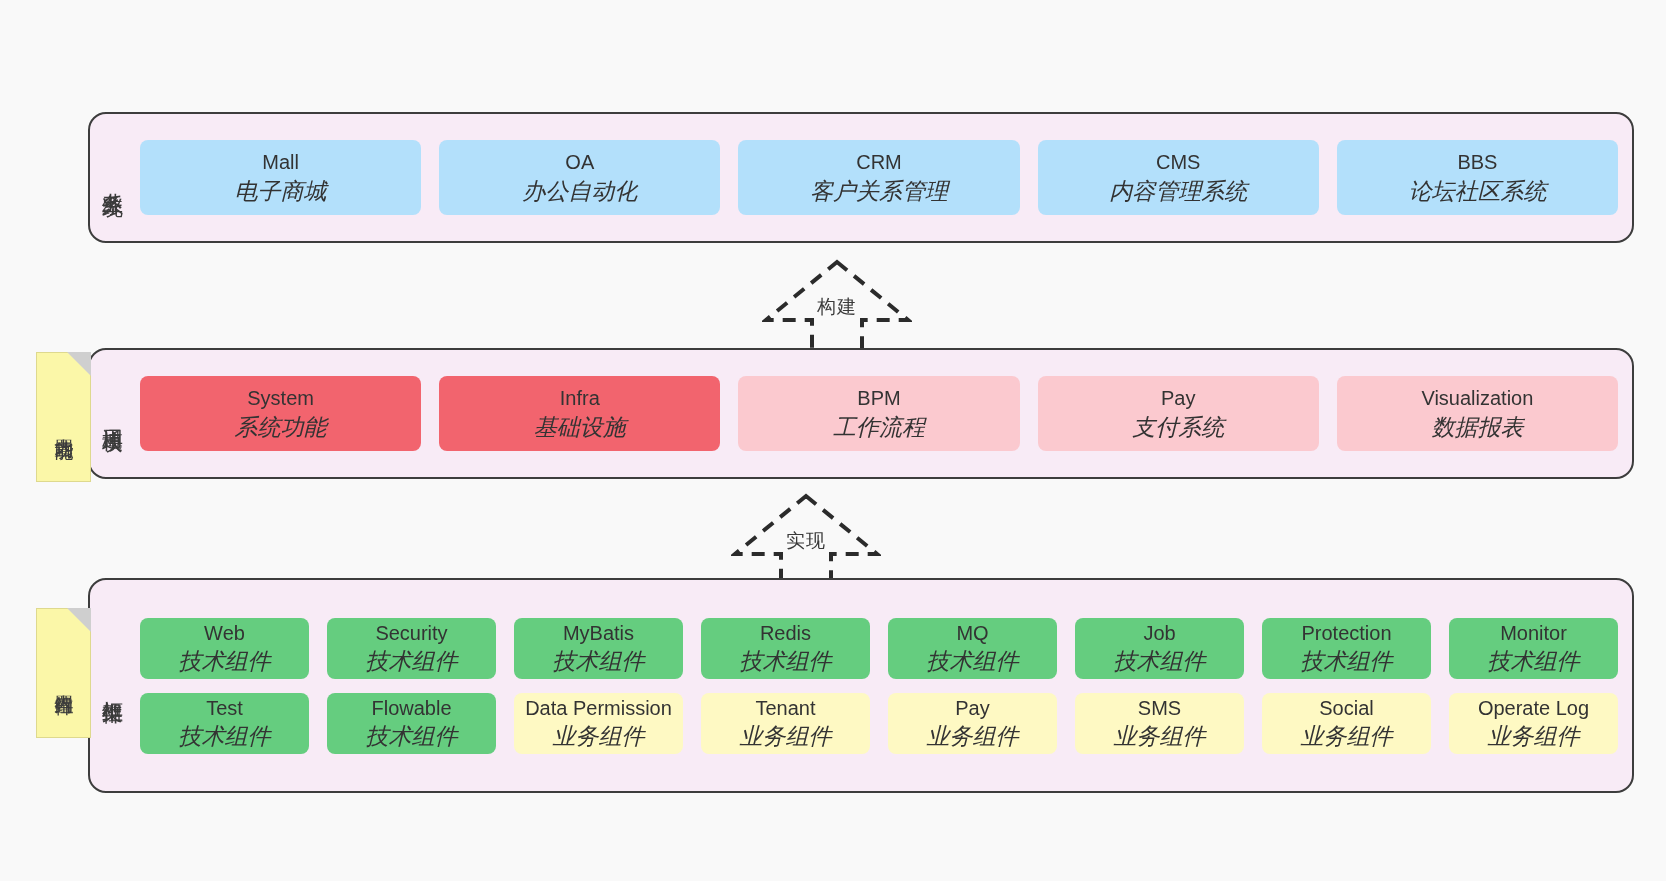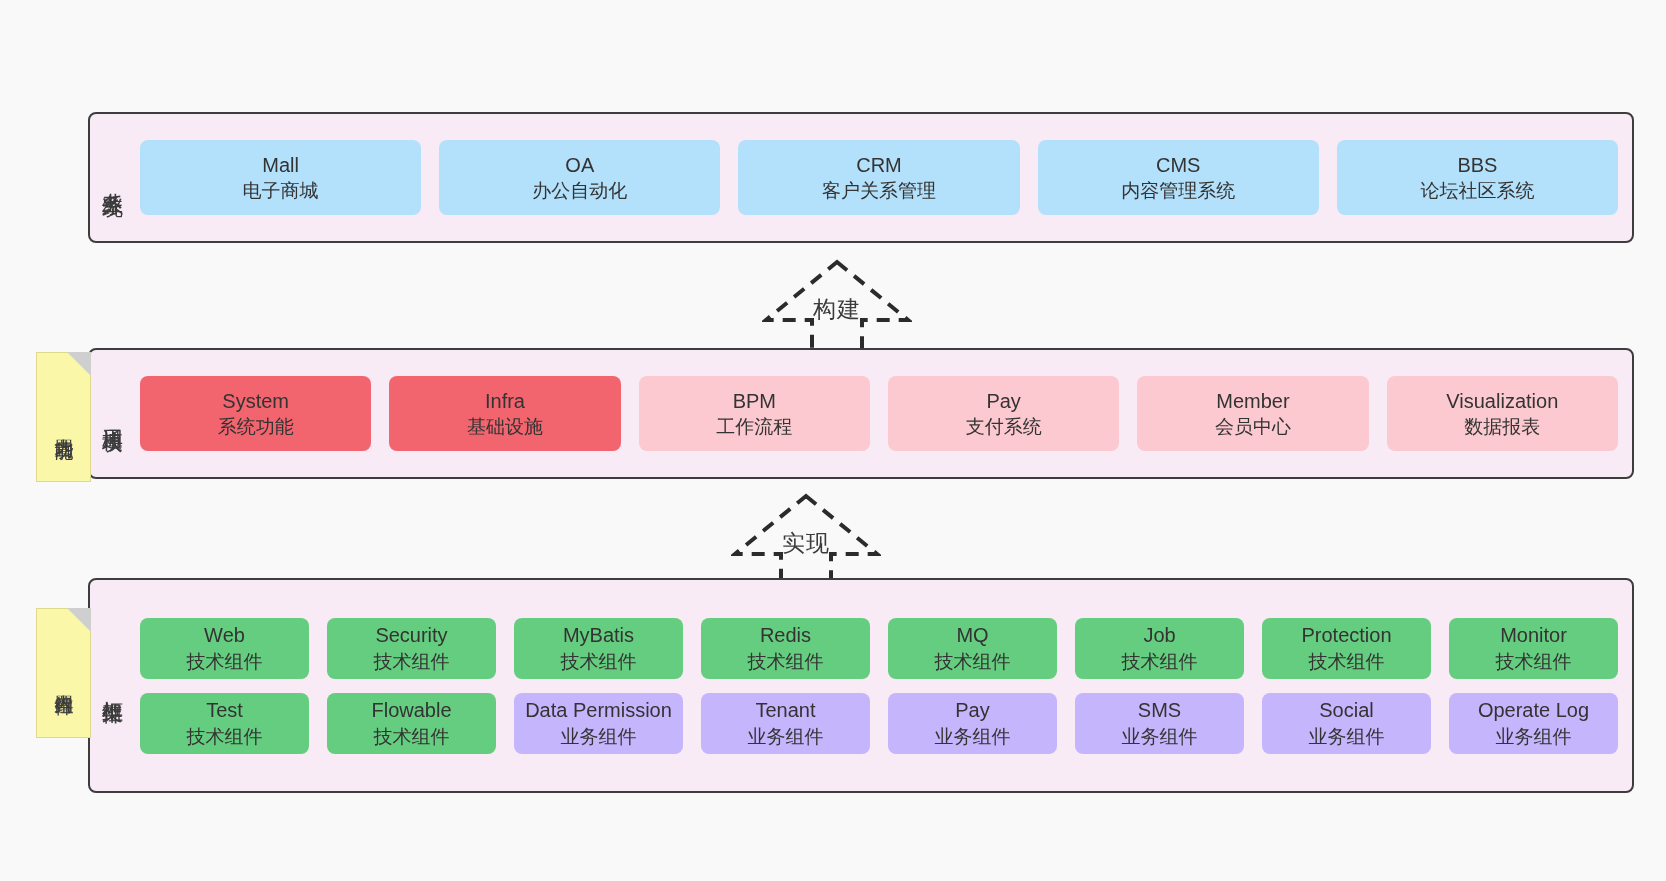--- a/index.html
+++ b/index.html
@@ -9,21 +9,21 @@
     font-family:"Liberation Sans","DejaVu Sans",sans-serif;
     color:#3b3b3b;
     overflow:hidden;
     position:relative;
   }
 
   
   .band{
     position:absolute;
     border:2px solid #3d3d3d;
-    border-radius:8px;
+    border-radius:18px;
     background:#f8ebf6;
     box-sizing:border-box;
     display:flex;
     align-items:stretch;
   }
   .band-title{
     width:44px;
     flex:0 0 44px;
     display:flex;
     align-items:center;
@@ -57,28 +57,28 @@
     align-items:center;
     justify-content:center;
     text-align:center;
     font-size:20px;
     line-height:1.32;
     color:#333333;
     box-sizing:border-box;
     padding:6px 4px;
   }
   .cell .en{ font-size:20px; }
-  .cell .cn{ font-size:19px; }
+  .cell .cn{ font-size:23px;font-style:italic; }
 
   
   .c-blue      { background:#b3e0fb; }
   .c-red       { background:#f2646e; }
   .c-pink      { background:#fbc9cf; }
   .c-green     { background:#65cd7f; }
-  .c-green-lt  { background:#c4b5fd; }
+  .c-green-lt  { background:#fef9c3; }
 
   
   #band-business { left:88px;  top:112px; width:1546px; height:131px; }
   #band-business .row .cell { height:75px; }
 
   #band-common   { left:88px;  top:348px; width:1546px; height:131px;justify-content:space-between; }
   #band-common .row .cell { height:75px; }
 
   #band-framework{ left:88px;  top:578px; width:1546px; height:215px; }
   #band-framework .row .cell { height:61px; }
@@ -117,21 +117,21 @@
   .conn{
     position:absolute;
     width:150px;height:96px;
   }
   .conn svg{ display:block; width:150px; height:96px; }
   .conn .conn-label{
     position:absolute;
     left:0;right:0;
     top:36px;
     text-align:center;
-    font-size:23px;
+    font-size:19px;
     color:#3b3b3b;
     letter-spacing:1px;
     pointer-events:none;
   }
   #conn-build  { left:762px; top:258px; }
   #conn-impl   { left:731px; top:492px; }
 </style>
 </head>
 <body>
 
@@ -184,24 +184,20 @@
       </div>
       <div class="cell c-pink">
         <span class="en">BPM</span>
         <span class="cn">工作流程</span>
       </div>
       <div class="cell c-pink">
         <span class="en">Pay</span>
         <span class="cn">支付系统</span>
       </div>
       <div class="cell c-pink">
-        <span class="en">Member</span>
-        <span class="cn">会员中心</span>
-      </div>
-      <div class="cell c-pink">
         <span class="en">Visualization</span>
         <span class="cn">数据报表</span>
       </div>
     </div>
   </div>
 </div>
 
 <div class="conn" id="conn-impl">
   <svg viewBox="0 0 150 96" xmlns="http://www.w3.org/2000/svg">
     <path d="M75 4 L146 62 L100 62 L100 92 L50 92 L50 62 L4 62 Z" fill="none" stroke="#2b2b2b" stroke-width="4" stroke-dasharray="13 9" stroke-linejoin="miter"></path>

